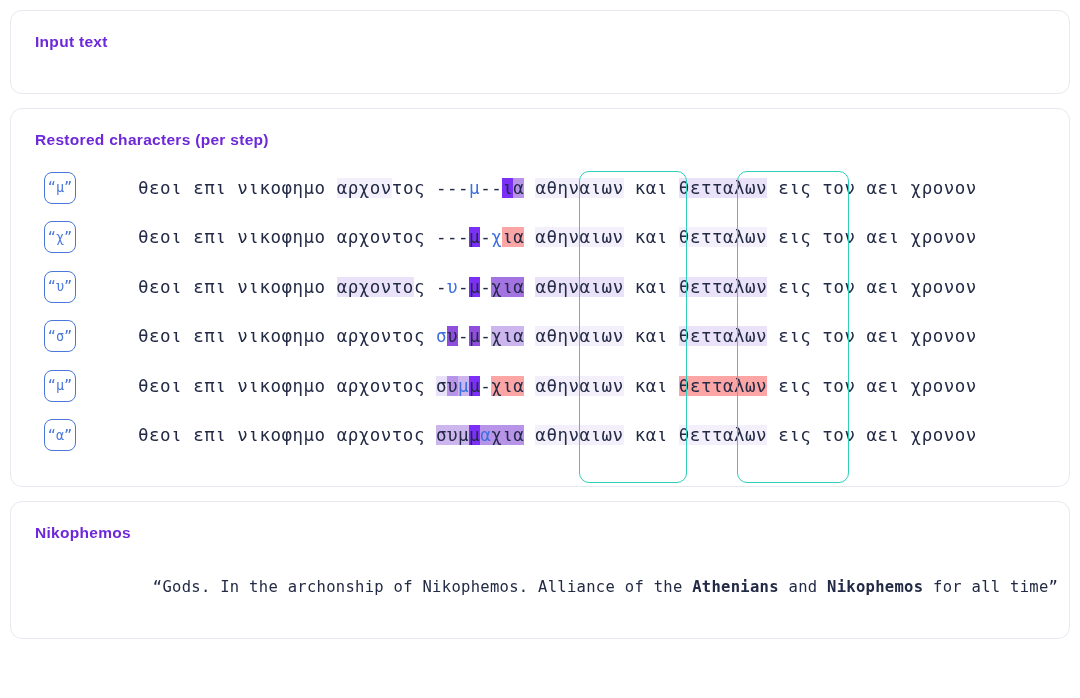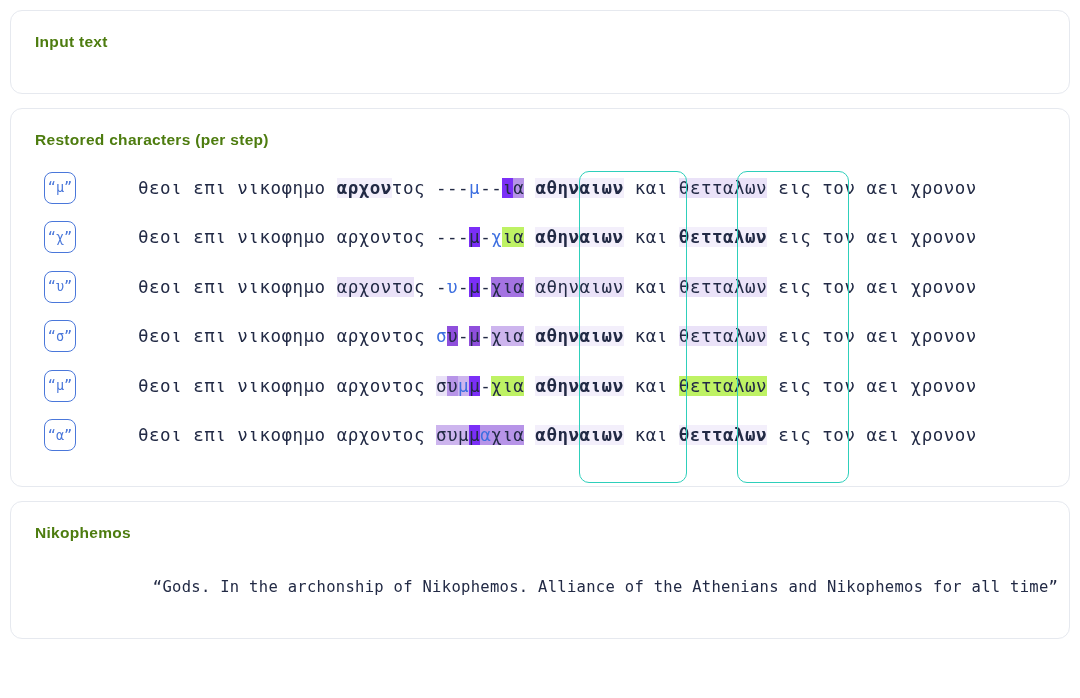--- a/index.html
+++ b/index.html
@@ -25,21 +25,21 @@
     border: 1px solid #e6e9ef;
     border-radius: 12px;
     background: #ffffff;
     box-sizing: border-box;
     padding: 22px 24px 24px 24px;
   }
   .card-title {
     font-family: "Liberation Sans", sans-serif;
     font-size: 15.5px;
     font-weight: 700;
-    color: #4d7c0f;
+    color: #6d28d9;
     letter-spacing: 0.3px;
     margin: 0 0 14px 0;
   }
   .mono-line {
     font-family: "DejaVu Sans Mono", "Liberation Mono", monospace;
     font-size: 17.5px;
     color: #222a45;
     letter-spacing: 0.5px;
     white-space: pre;
   }
@@ -83,23 +83,23 @@
     font-size: 17.5px;
     color: #222a45;
     letter-spacing: 0.5px;
     white-space: pre;
     margin-left: 62px;
   }
   .step-text span { white-space: pre; }
 
   
   .hl0  { background: transparent; }
-  .hl1  { background: #f3effb; font-weight: bold; }
+  .hl1  { background: #f3effb; }
   .hl2  { background: #eae2f8; }
-  .hl3  { background: #bef264; }
+  .hl3  { background: #fca5a5; }
   .hl4  { background: #cdb5ee; }
   .hl5  { background: #b794e8; }
   .hl6  { background: #a473e2; }
   .hl7  { background: #8f4fdc; }
   .hl8  { background: #7b2ff7; }
   .pred { color: #3d6fe0; }
 
   
   .teal-box {
     position: absolute;
@@ -108,21 +108,21 @@
     pointer-events: none;
   }
 
   
   #translation-line {
     padding-left: 60px;
     margin-top: 18px;
     font-size: 15.5px;
     letter-spacing: 0.3px;
   }
-  #translation-line b { font-weight: 400; }
+  #translation-line b { font-weight: 700; }
 </style>
 </head>
 <body>
 
 <div class="page">
 
   <section class="card" id="input-card">
     <h2 class="card-title">Input text</h2>
   </section>
 

